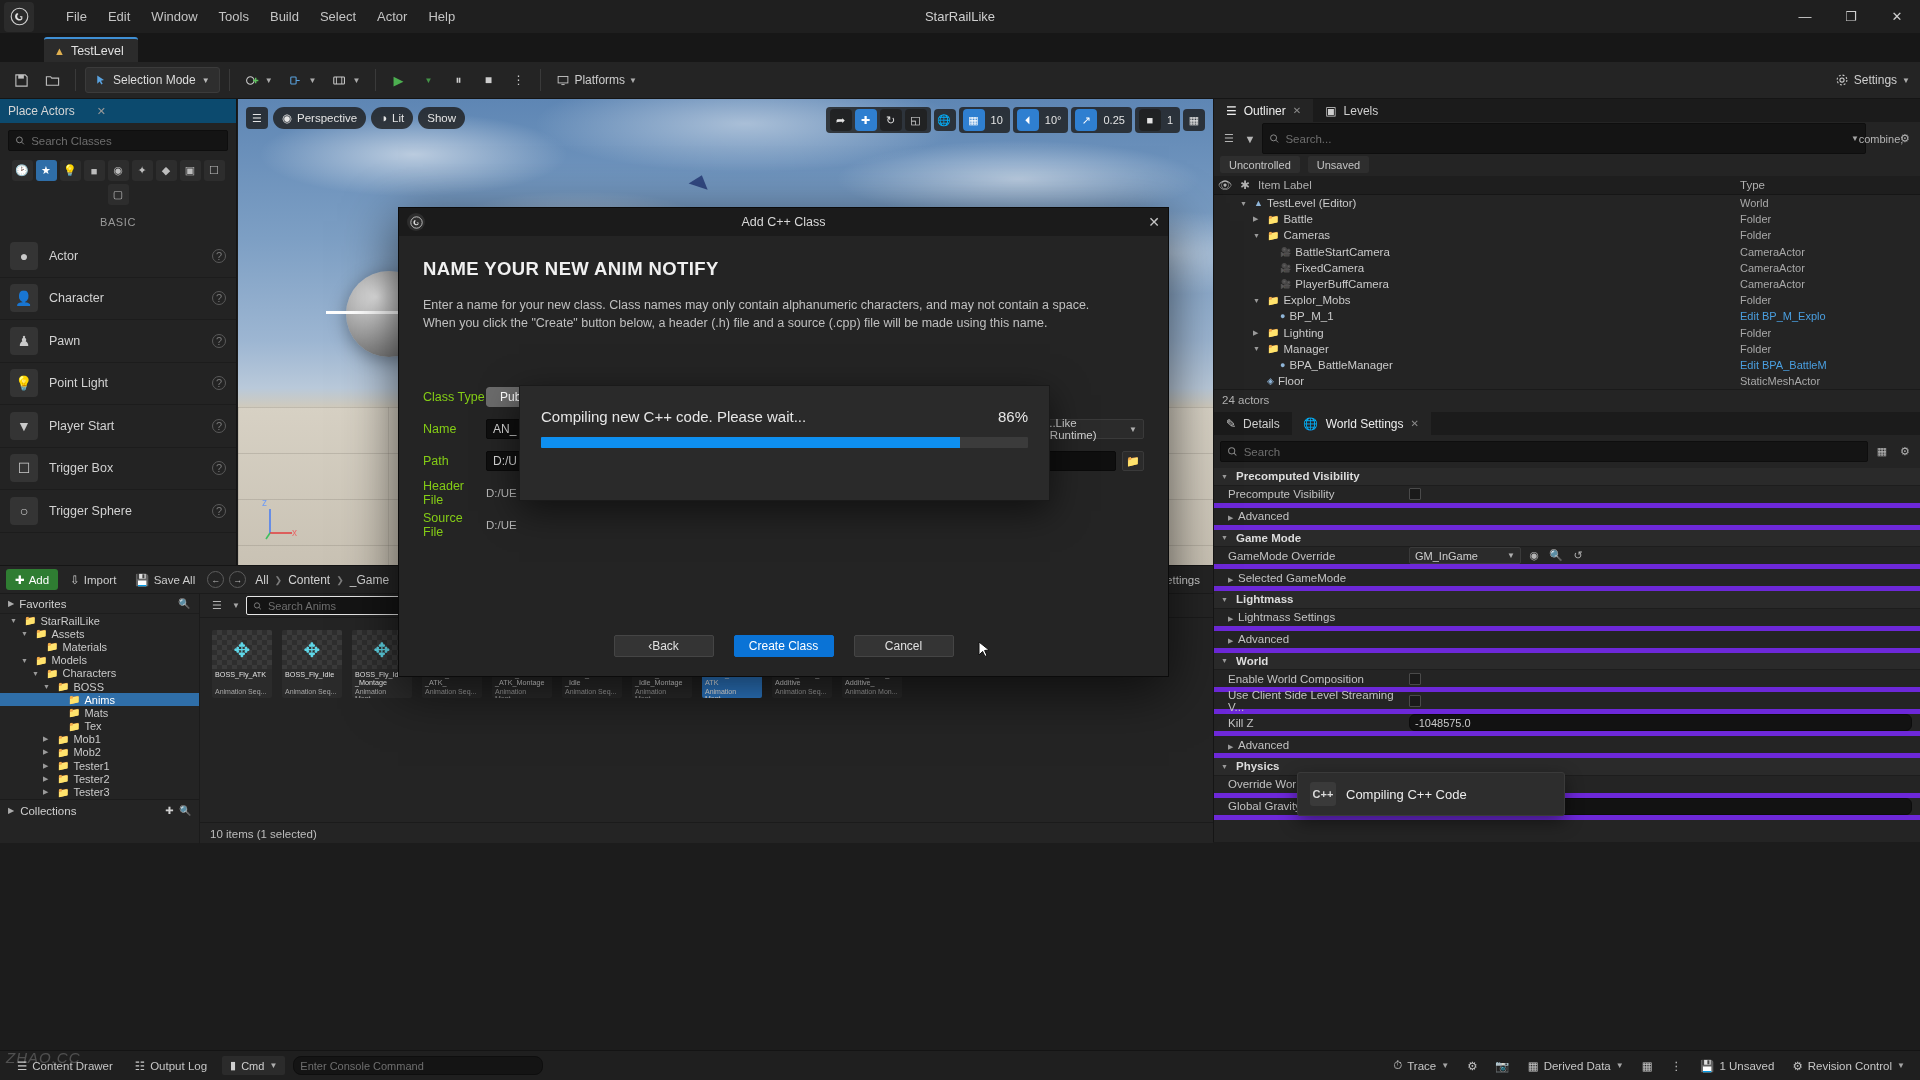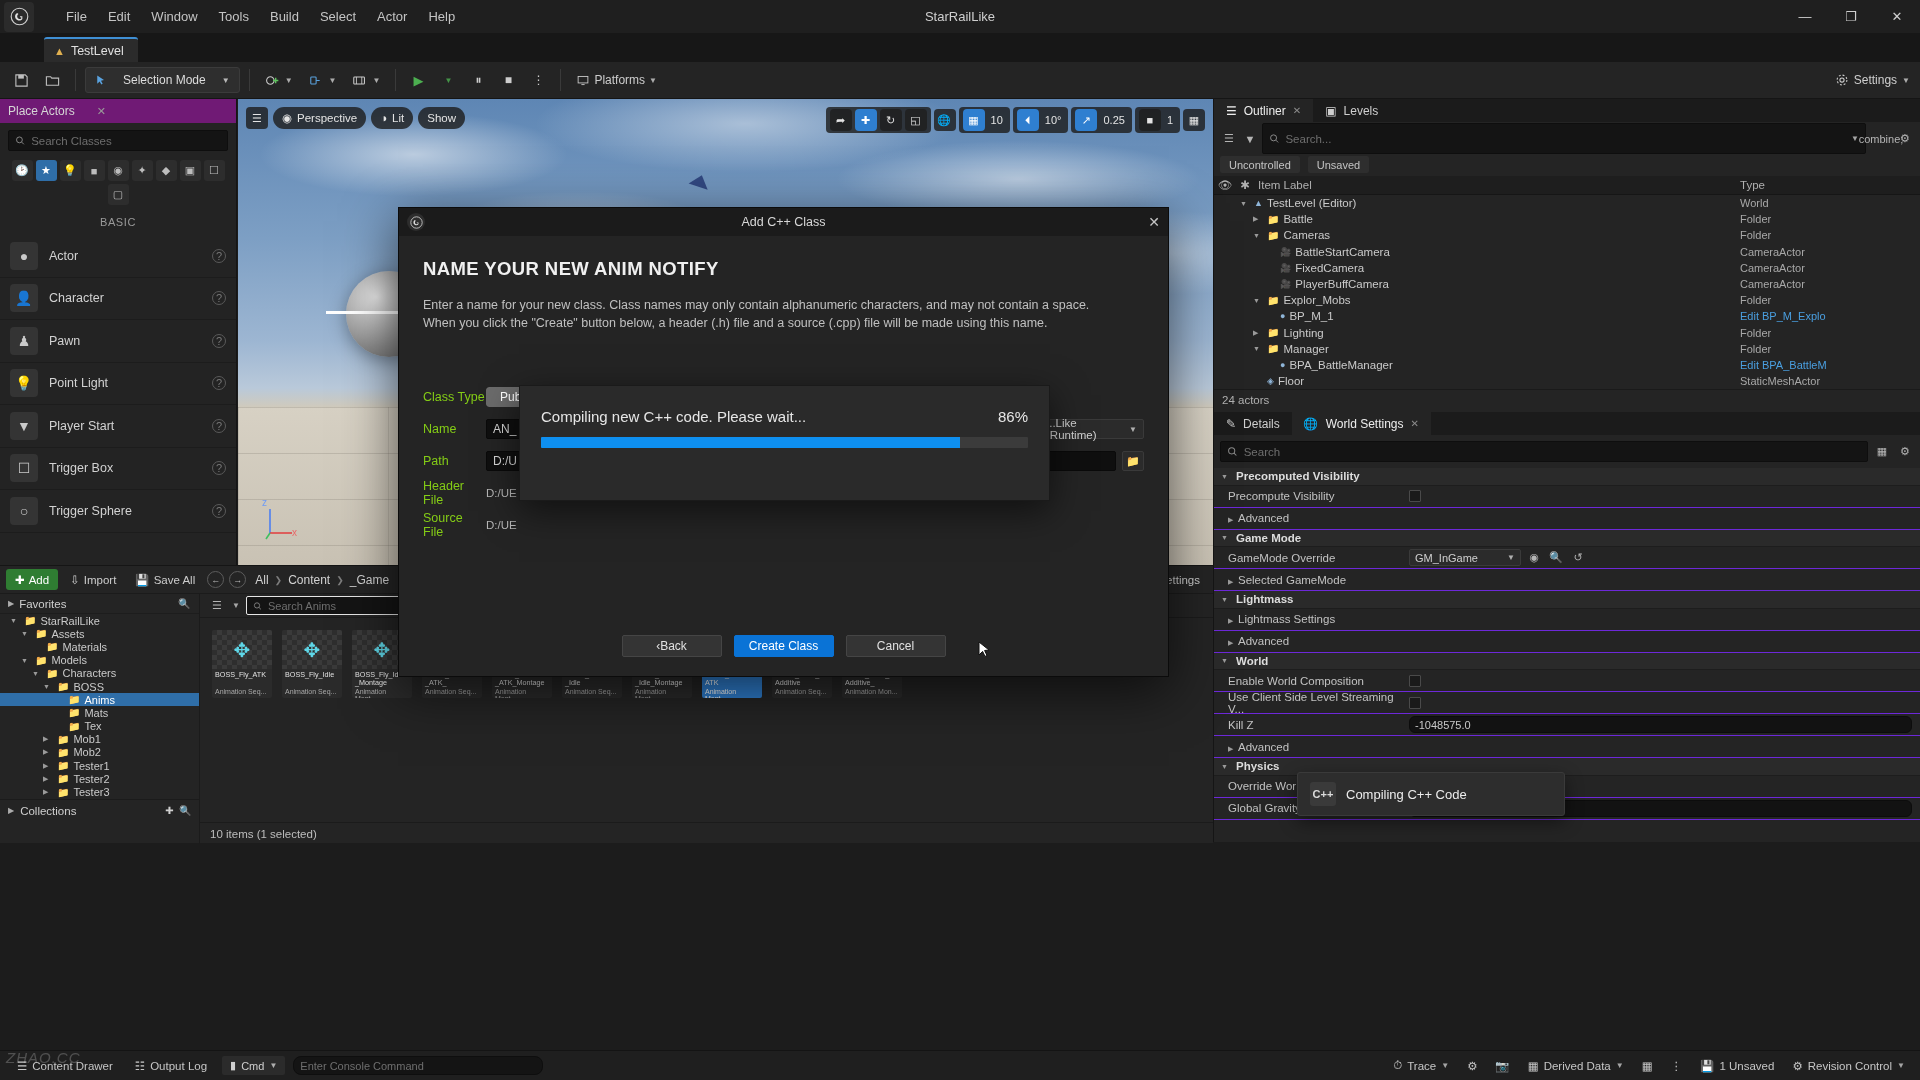--- a/index.html
+++ b/index.html
@@ -57,37 +57,37 @@
     display:flex; align-items:center; padding:0 8px; gap:4px;
   }
   .tb-btn {
     height:26px; min-width:26px; padding:0 6px; border-radius:3px;
     display:flex; align-items:center; justify-content:center; gap:4px;
     font-size:12px; color:#cdcdcd; background:transparent;
   }
   .tb-sep { width:1px; height:22px; background:#3a3a3a; margin:0 5px; }
   .tb-mode {
     height:26px; padding:0 9px; border-radius:3px; background:#2e2e2e;
-    display:flex; align-items:center; gap:16px; font-size:12px; color:#dcdcdc;
+    display:flex; align-items:center; gap:6px; font-size:12px; color:#dcdcdc;
     border:1px solid #3b3b3b;
   }
   .caret { font-size:8px; opacity:.8; }
   .tb-play { color:#4caf50; font-size:13px; }
   .tb-settings {
     position:absolute; right:10px; display:flex; align-items:center; gap:5px;
     font-size:12px; color:#cfcfcf;
   }
 
   
   .placepanel {
     position:absolute; left:0; top:99px; width:237px; height:466px;
     background:#232323; border-right:1px solid #151515;
   }
   .panel-tabrow {
-    height:24px; background:#701a75; display:flex; align-items:center; padding-left:8px;
+    height:24px; background:#0c4a6e; display:flex; align-items:center; padding-left:8px;
   }
   .panel-tab {
     font-size:12px; color:#d5d5d5; display:flex; align-items:center; gap:8px;
   }
   .panel-tab .x { font-size:11px; color:#999; margin-left:14px; }
   .search-row {
     margin:7px 8px 0 8px; height:21px; background:#141414; border:1px solid #0e0e0e;
     border-radius:2px; display:flex; align-items:center; padding:0 6px; gap:6px;
   }
   .search-row input {
@@ -258,21 +258,21 @@
     font-family:"Liberation Sans", sans-serif;
   }
   .det-search .box input::placeholder { color:#6e6e6e; }
   .sect-head {
     height:17.5px; display:flex; align-items:center; gap:5px; padding-left:7px;
     background:#2a2a2a; font-size:11.5px; color:#ddd; font-weight:bold;
     border-bottom:1px solid #1d1d1d;
   }
   .prop-row {
     height:22px; display:flex; align-items:center; font-size:11.5px; color:#c2c2c2;
-    border-bottom:1px solid #6d28d9;
+    border-bottom:5px solid #6d28d9;
     justify-content:center;
   }
   .prop-row .pname { width:195px; padding-left:14px; }
   .prop-row .pval { flex:1; display:flex; align-items:center; gap:4px; padding-right:8px; }
   .chk { width:12px; height:12px; background:#1a1a1a; border:1px solid #4a4a4a; border-radius:1px; }
   .vfield {
     flex:1; height:17px; background:#121212; border:1px solid #0c0c0c; border-radius:6px;
     display:flex; align-items:center; padding:0 5px; font-size:11px; color:#c8c8c8;
   }
   .vcombo {
@@ -428,21 +428,21 @@
     border-radius:2px; display:flex; align-items:center; justify-content:space-between;
     padding:0 6px; font-size:11.5px; color:#d2d2d2;
   }
   .fstatic { font-size:11.5px; color:#b6b6b6; }
   .browse-btn {
     width:22px; height:20px; margin-left:6px; background:#2b2b2b; border:1px solid #3a3a3a;
     border-radius:2px; display:flex; align-items:center; justify-content:center;
     font-size:11px; color:#d2b977;
   }
   .dlg-footer {
-    height:54px; display:flex; align-items:center; justify-content:center; gap:12px;
+    height:54px; display:flex; align-items:center; justify-content:center; gap:20px;
     padding-bottom:6px;
   }
   .dbtn {
     width:100px; height:22px; border-radius:2px; background:#343434; border:1px solid #454545;
     display:flex; align-items:center; justify-content:center; font-size:12px; color:#e0e0e0;
   }
   .dbtn.primary { background:#0a73d6; border-color:#0a73d6; color:#fff; }
 
   
   .progress-modal {

